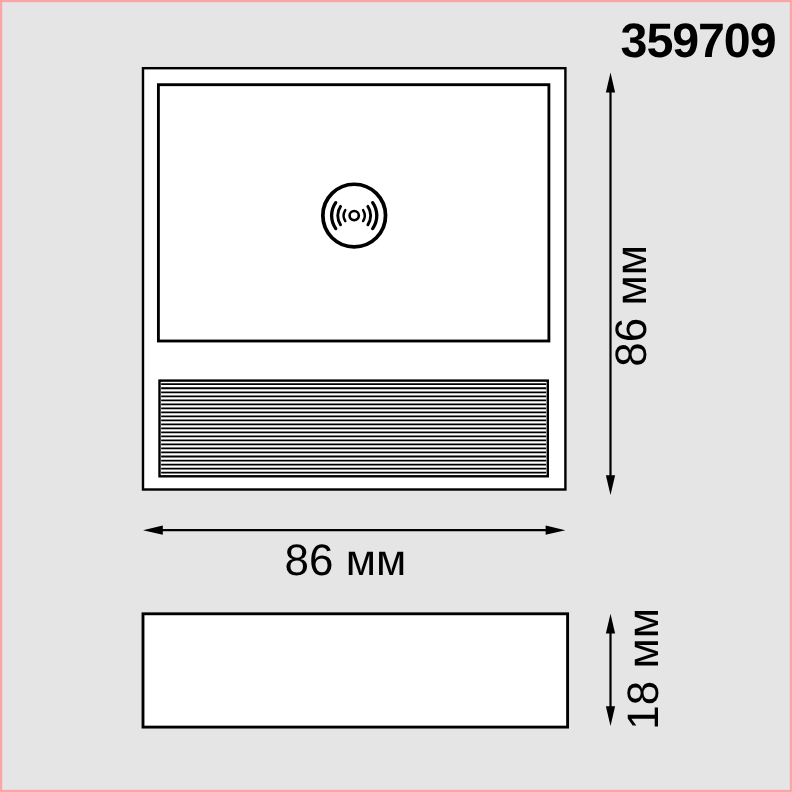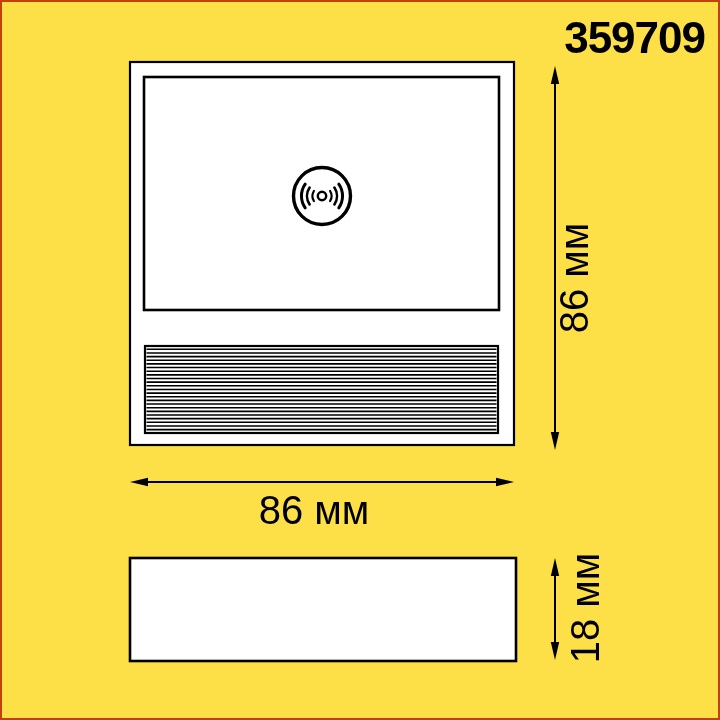--- a/index.html
+++ b/index.html
@@ -6,22 +6,22 @@
   body {
     width: 720px; height: 720px;
     background: #ffffff;
     font-family: "Liberation Sans", sans-serif;
     overflow: hidden;
   }
   .canvas {
     position: relative;
     width: 720px; height: 720px;
     box-sizing: border-box;
-    border: 2px solid #c2410c;
-    background: #fde047;
+    border: 2px solid #fca5a5;
+    background: #e5e5e5;
   }
   .article-number {
     position: absolute;
     top: 14px; right: 13px;
     font-size: 44px;
     font-weight: bold;
     line-height: 44px;
     letter-spacing: -1px;
     color: #000000;
   }

